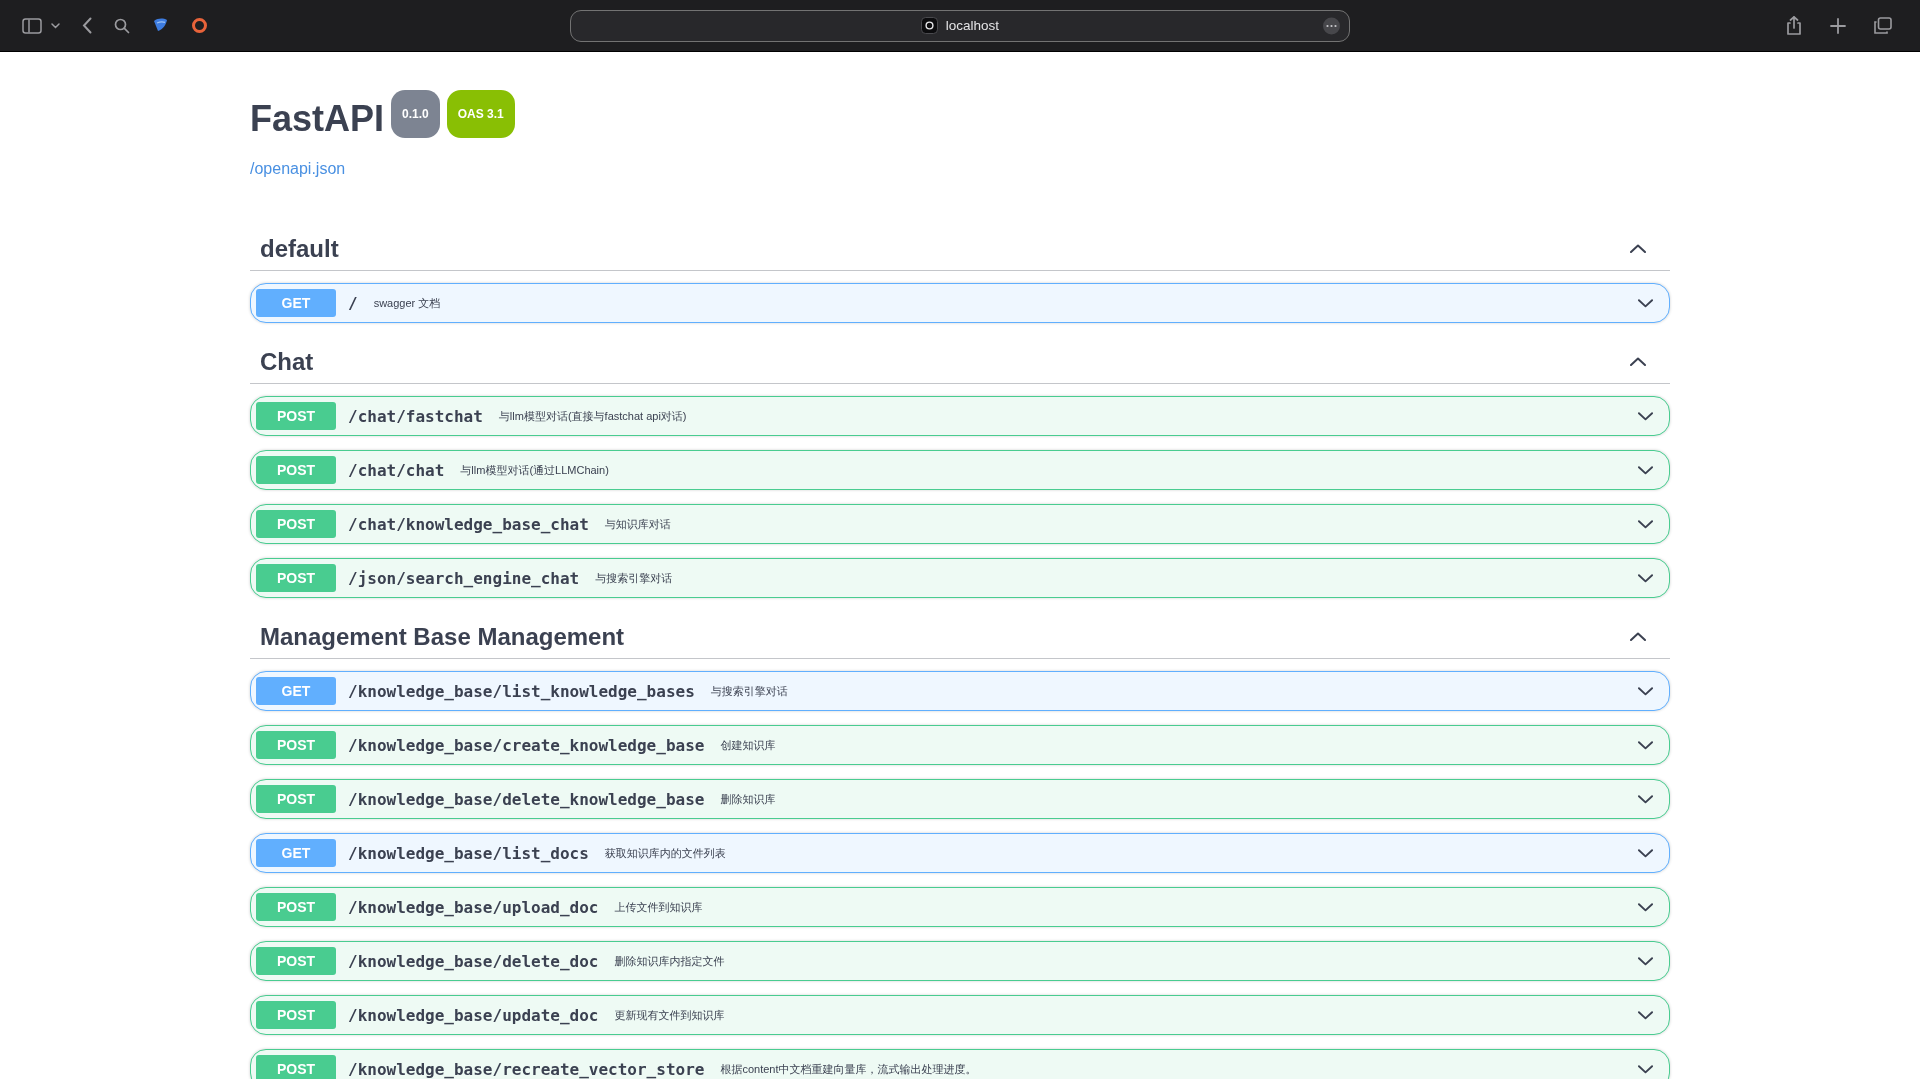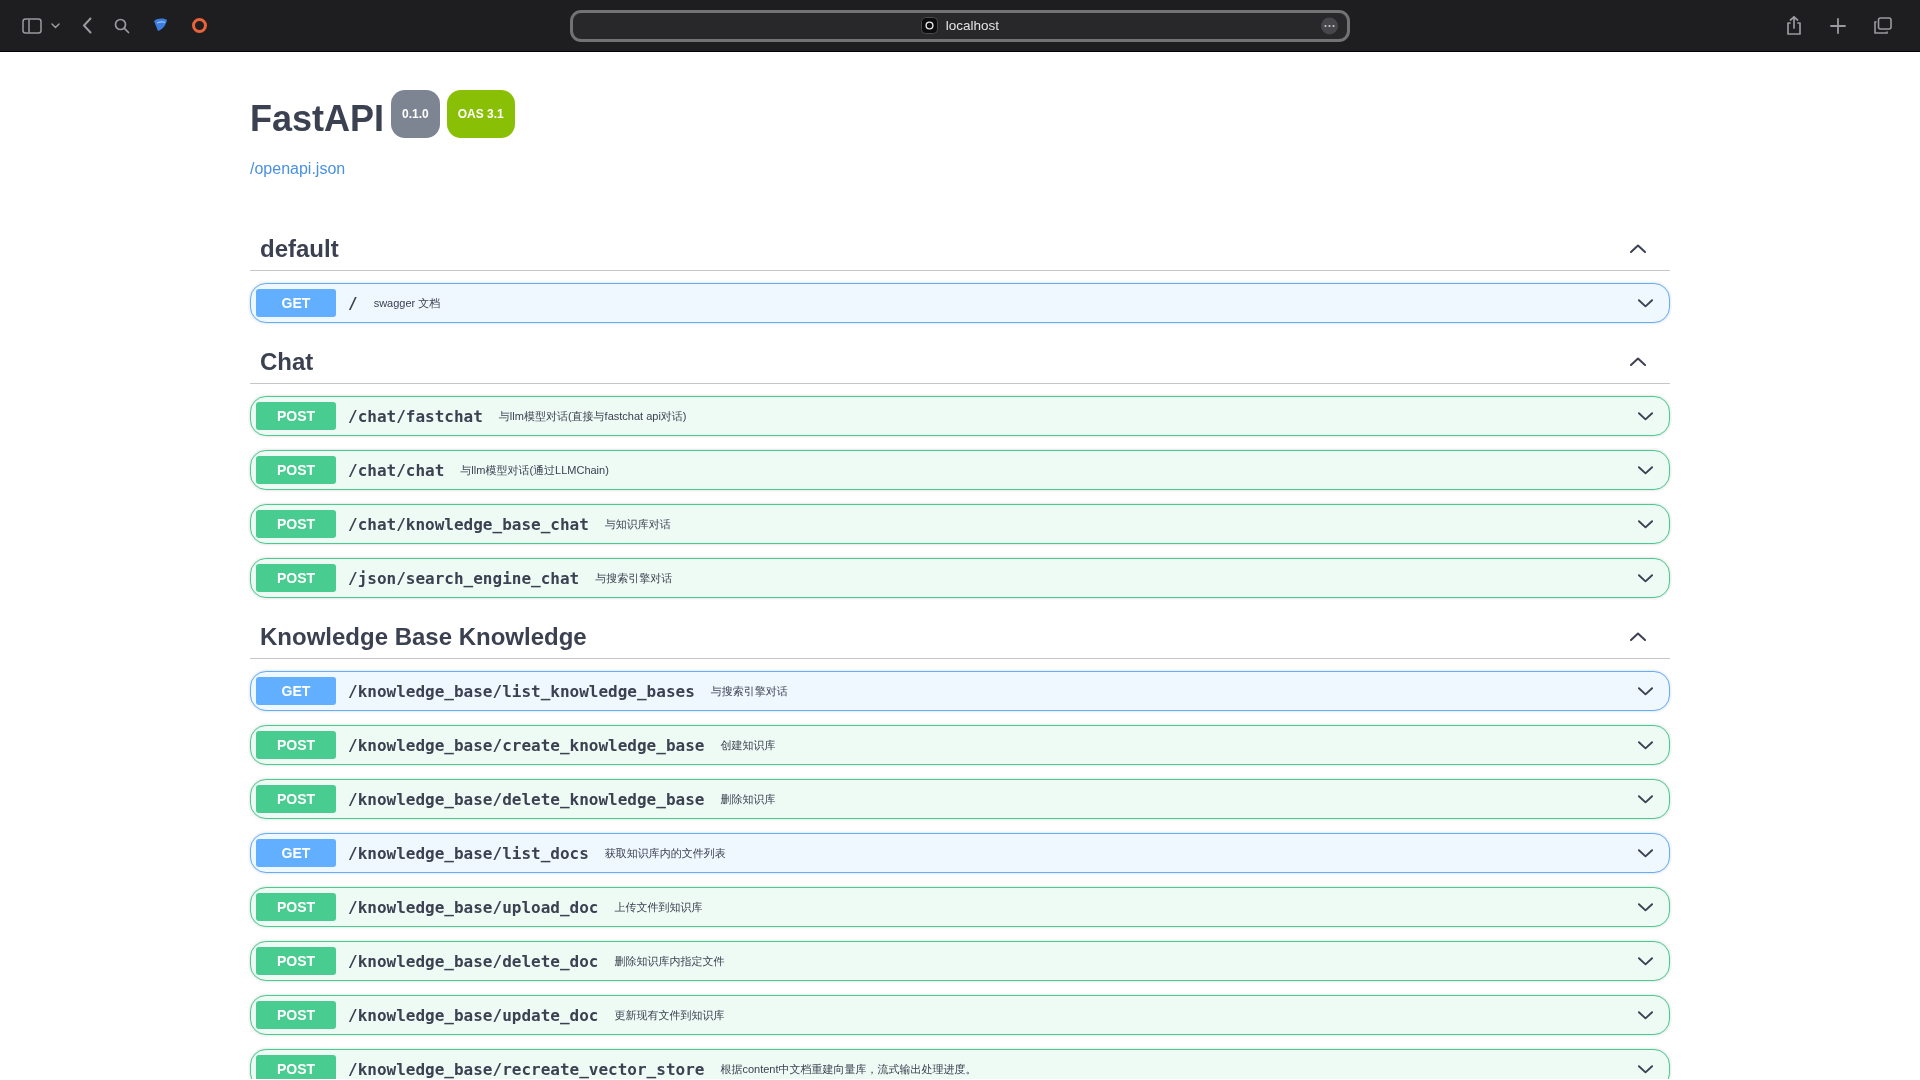--- a/index.html
+++ b/index.html
@@ -7,21 +7,21 @@
               font-family:"Liberation Sans",sans-serif; }
 
   
   .toolbar { height:52px; background:#1e1e20; border-bottom:1px solid #000;
              display:flex; align-items:center; position:relative; }
   .tb-left { display:flex; align-items:center; gap:18px; margin-left:20px; }
   .tb-group { display:flex; align-items:center; gap:5px; }
   .tb-btn { background:none; border:none; padding:2px; display:flex; align-items:center;
             justify-content:center; cursor:pointer; }
   .url-field { position:absolute; left:50%; top:50%; transform:translate(-50%,-50%);
-               width:780px; height:32px; background:#28282b; border:3px solid #737373;
+               width:780px; height:32px; background:#28282b; border:1px solid #737373;
                border-radius:11px; display:flex; align-items:center; justify-content:center; }
   .url-center { display:flex; align-items:center; gap:8px; }
   .url-text { color:#e4e4e6; font-size:13.5px; }
   .page-menu { position:absolute; right:8px; top:50%; transform:translateY(-50%);
                background:none; border:none; cursor:pointer; display:flex; }
   .tb-right { display:flex; align-items:center; gap:24px; margin-left:auto; margin-right:26px; }
 
   
   .page { height:1027px; background:#fff; overflow:hidden; }
   .wrapper { width:1420px; margin:0 auto; padding-top:46px; }
@@ -219,21 +219,21 @@
       <svg width="15" height="9" viewBox="0 0 16 9" fill="none">
         <path d="M1 1l7 6.5L15 1" stroke="#3b4151" stroke-width="2" stroke-linecap="round" stroke-linejoin="round"></path>
       </svg>
     </button>
   </div>
 </div>
   </div>
 
   <div class="section">
     <div class="section-header">
-      <h3 class="section-title">Knowledge Base Knowledge</h3>
+      <h3 class="section-title">Management Base Management</h3>
       <button class="collapse-btn">
         <svg width="16" height="9" viewBox="0 0 16 9" fill="none">
           <path d="M1 8l7-6.5L15 8" stroke="#3b4151" stroke-width="2" stroke-linecap="round" stroke-linejoin="round"></path>
         </svg>
       </button>
     </div>
     <div class="operations">
   <div class="opblock opblock-get">
     <span class="method-badge">GET</span>
     <span class="op-path">/knowledge_base/list_knowledge_bases</span>

